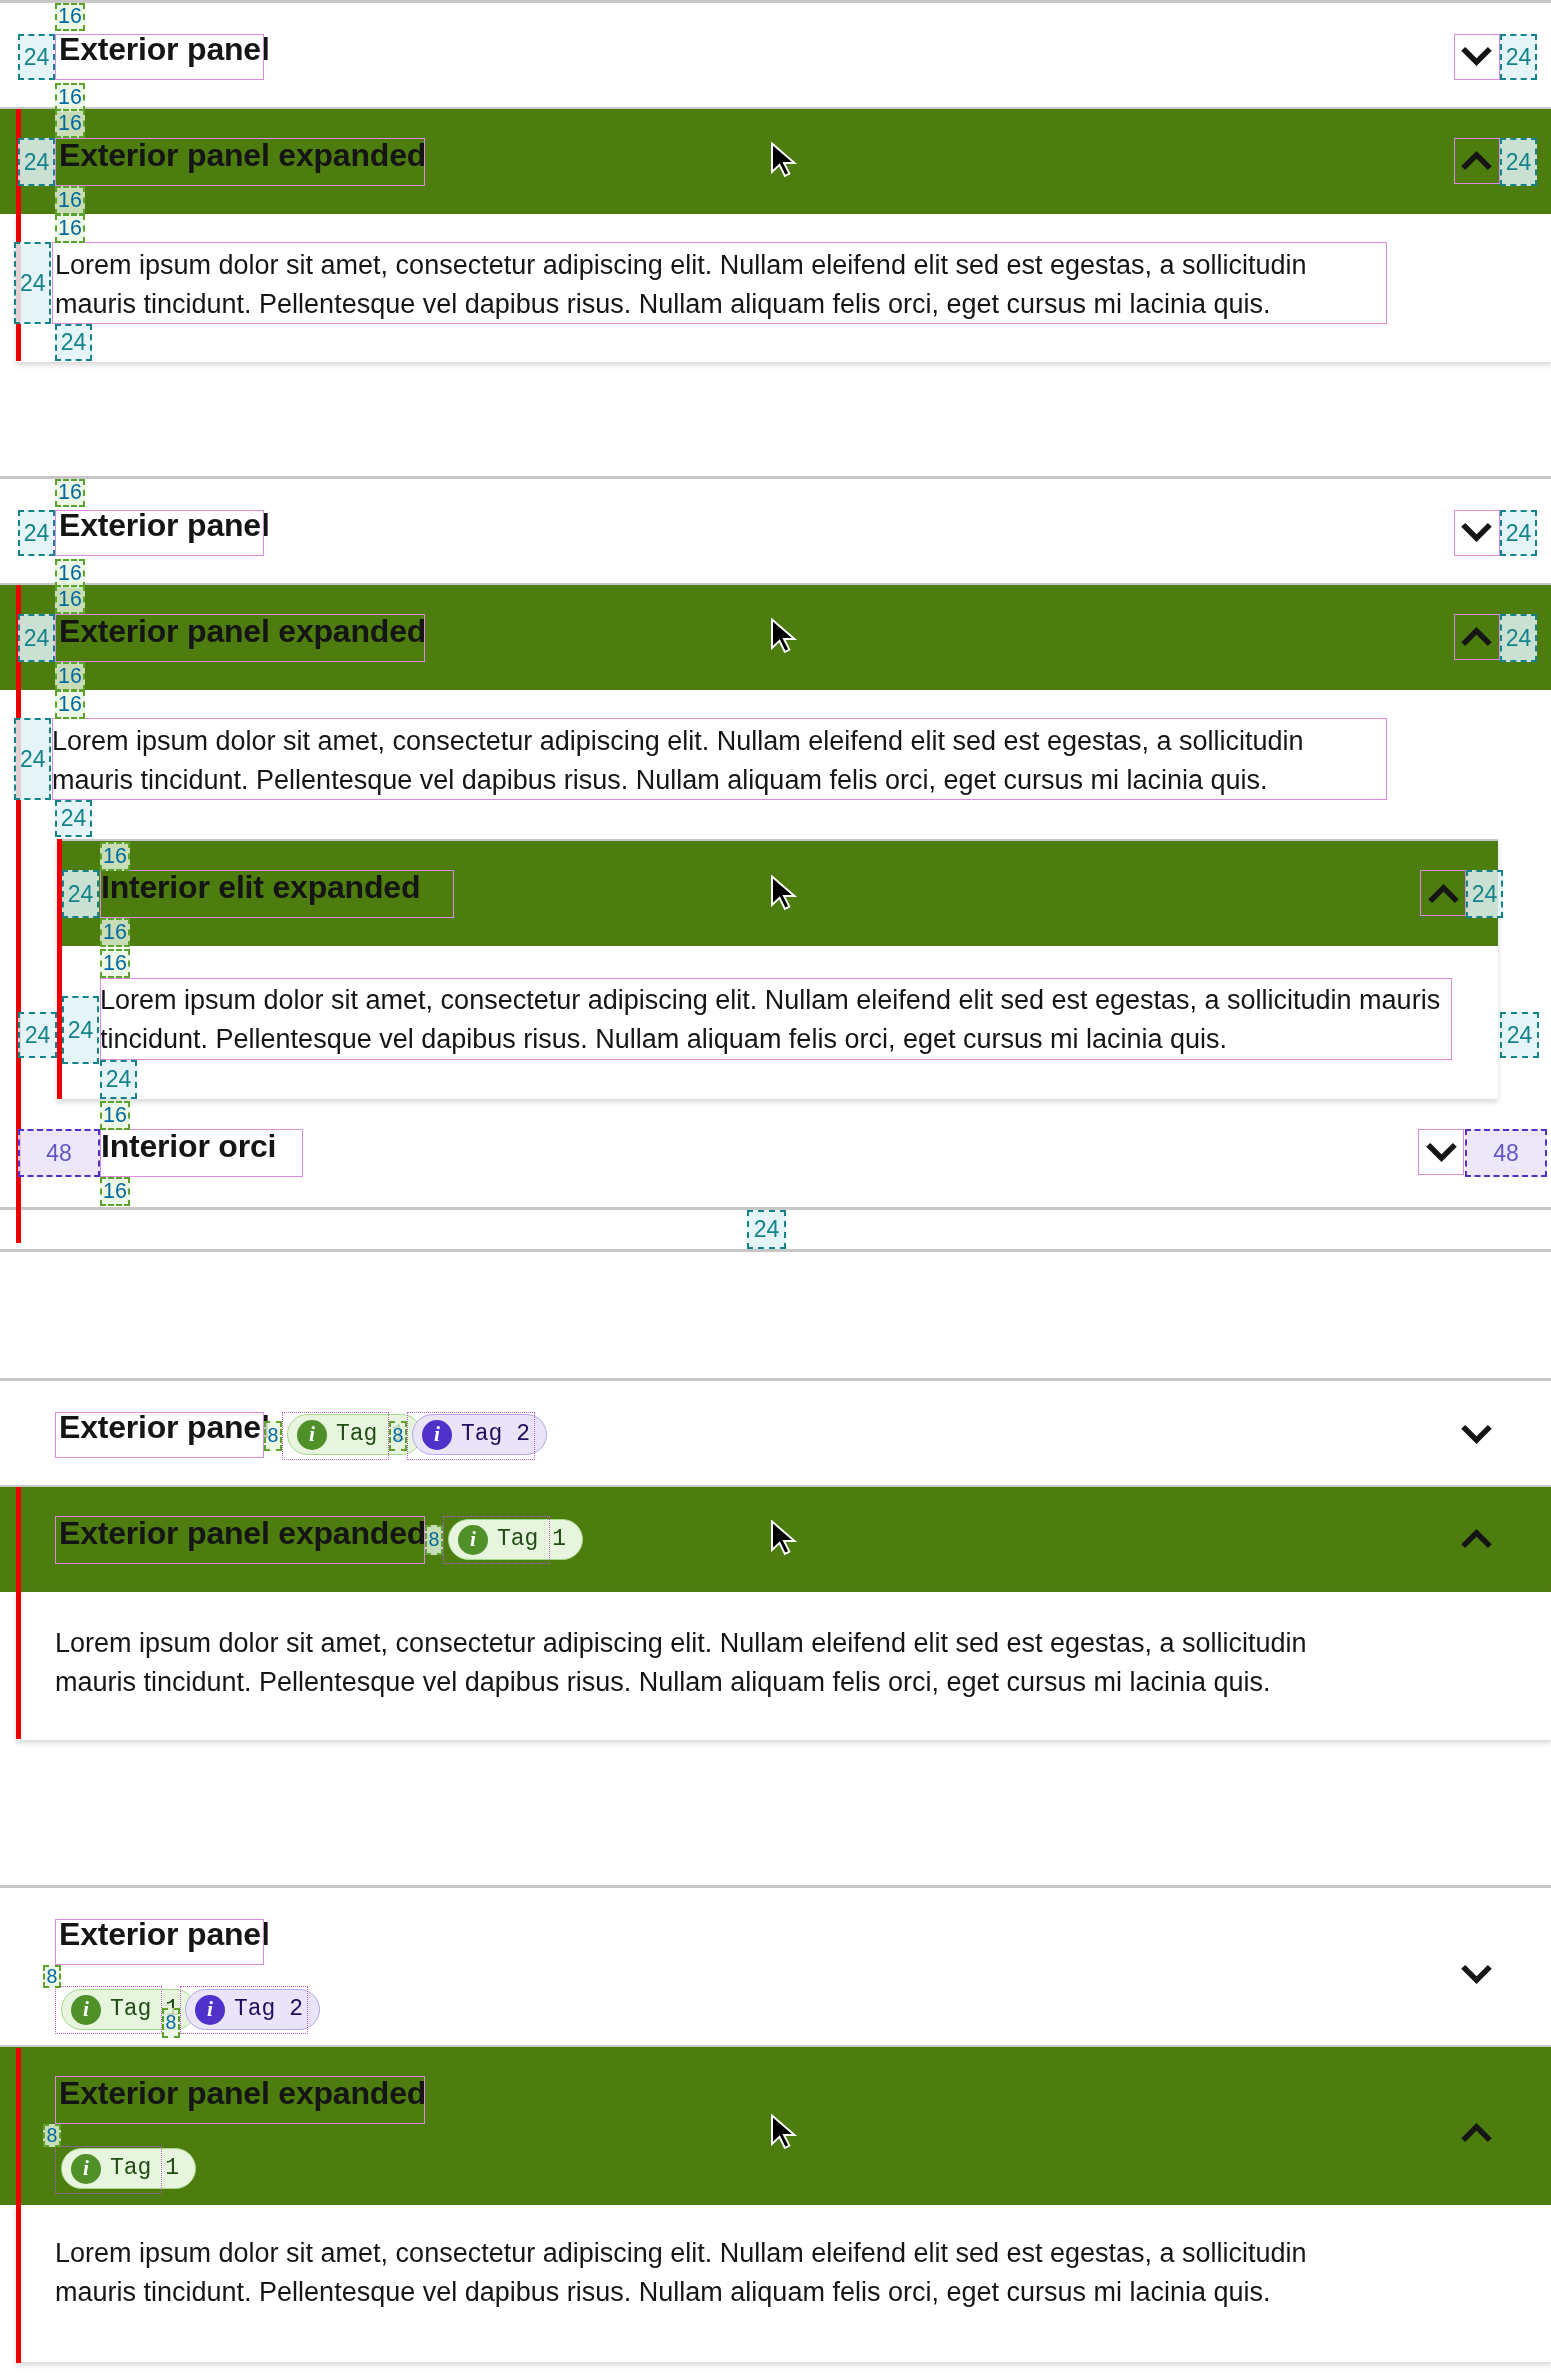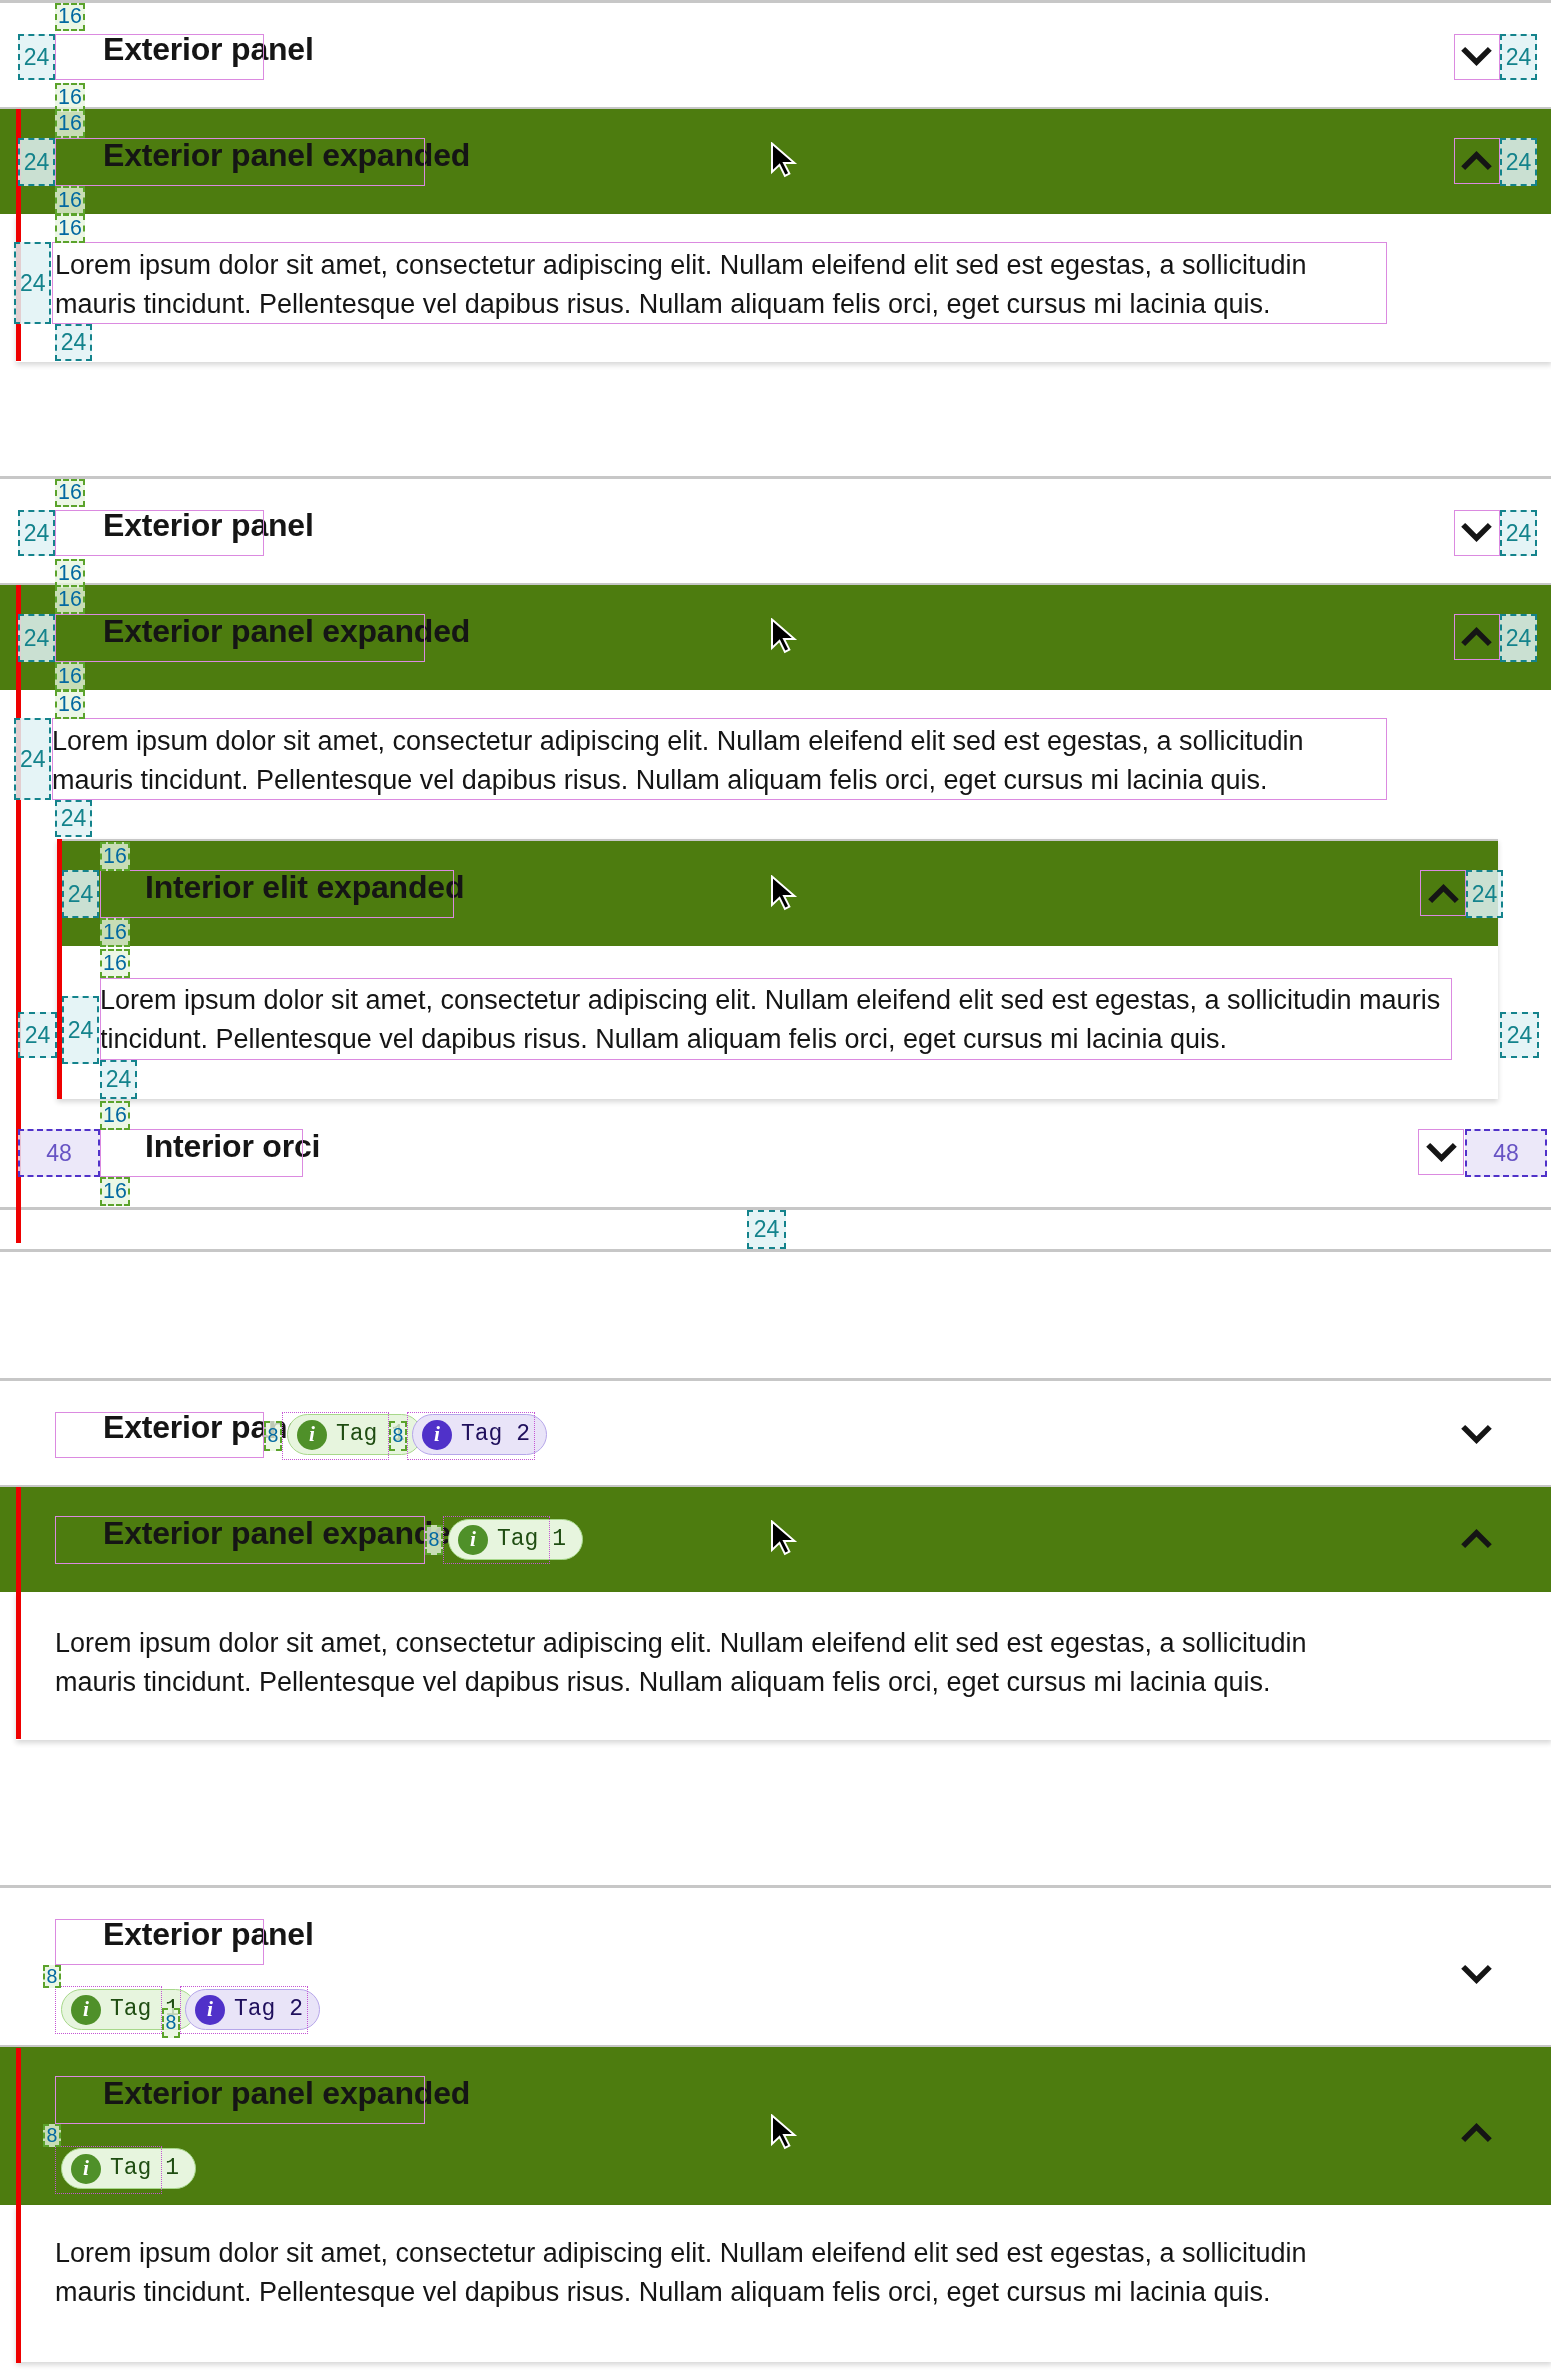--- a/index.html
+++ b/index.html
@@ -40,21 +40,21 @@
 
   .phead {
     position:absolute; left:0; width:100%;
     display:flex; align-items:center;
   }
   .phead.grey { background:#4d7c0f; border-top:2.7px solid #c7c7c7; }
   .phead.plain { border-top:2.7px solid #c7c7c7; }
 
   .ptitle {
     font-size:32px; font-weight:bold; line-height:1.1;
-    letter-spacing:-0.2px; color:#151515; white-space:nowrap;margin-left:44px;
+    letter-spacing:-0.2px; color:#151515; white-space:nowrap;
   }
   .pbody {
     position:absolute;
     font-size:27px; line-height:1.46; color:#151515;
   }
 
   
   .chev { position:absolute; width:39px; height:39px; z-index:20; }
   .chev svg { display:block; width:39px; height:39px; }
 

